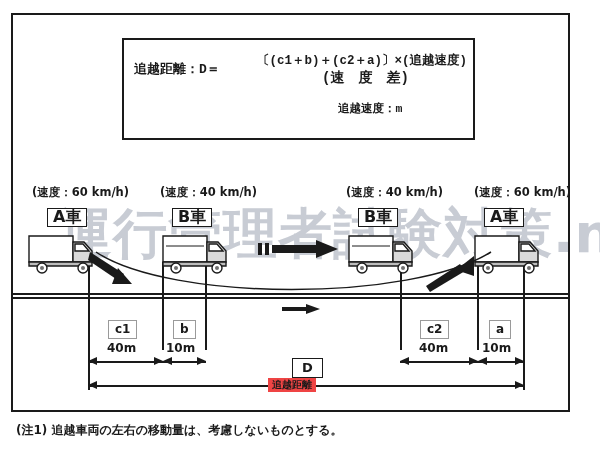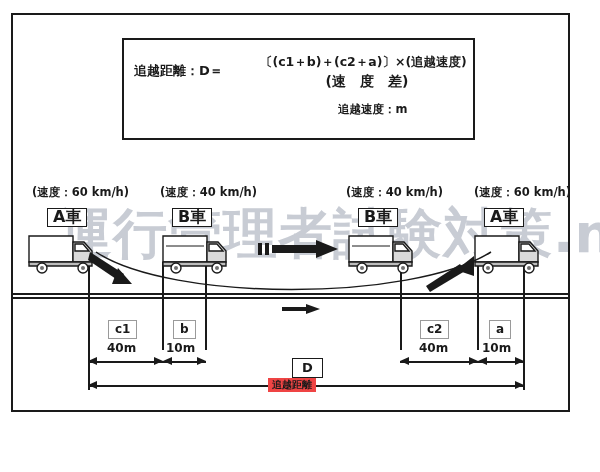--- a/index.html
+++ b/index.html
@@ -14,21 +14,21 @@
 
   
   .watermark{position:absolute;left:58px;top:206px;width:500px;height:56px;
              font-size:54px;font-weight:bold;letter-spacing:1px;
              color:#c8ccd4;white-space:nowrap;z-index:3;
              font-family:"DejaVu Sans","Liberation Sans",sans-serif;
              line-height:56px;}
 
   
   .formula-box{position:absolute;left:122px;top:38px;width:353px;height:102px;
-               border:2px solid #1a1a1a;box-sizing:border-box;z-index:4;background:#fff;}
+               border:2px solid #1a1a1a;box-sizing:border-box;z-index:4;background:#fff;font-family:Liberation Mono, monospace;}
   .formula-main{position:absolute;left:10px;top:11px;display:flex;align-items:center;}
   .f-lhs{font-size:13px;font-weight:bold;white-space:nowrap;}
   .frac{display:inline-block;text-align:center;margin-left:6px;}
   .frac .num{font-size:12.5px;font-weight:bold;white-space:nowrap;padding:0 4px 1px 4px;margin-left:25px;}
   .frac .bar{height:2px;background:#1a1a1a;margin:1px 0 1px 0;}
   .frac .den{font-size:14px;font-weight:bold;white-space:nowrap;padding:2px 4px 0 4px;margin-left:32px;}
   .units{position:absolute;left:168px;top:61px;font-size:11.5px;font-weight:bold;
          line-height:16px;white-space:nowrap;}
   .units .u-row{display:flex;}
   .units .sp{display:inline-block;width:34px;}
@@ -248,15 +248,16 @@
 
   <div class="d-tag" style="left:292px;top:358px;">D</div>
   <div class="dim" style="left:88px;top:381px;width:436px;">
     <div class="shaft"></div>
       <div class="head l"></div>
       <div class="head r"></div>
   </div>
   <div class="d-label" style="left:268px;top:378px;">追越距離</div>
 
   <div class="notes">
+    <div class="note-row">(注1)  追越車両の左右の移動量は、考慮しないものとする。</div>
   </div>
 
 </div>
 
 </body></html>

